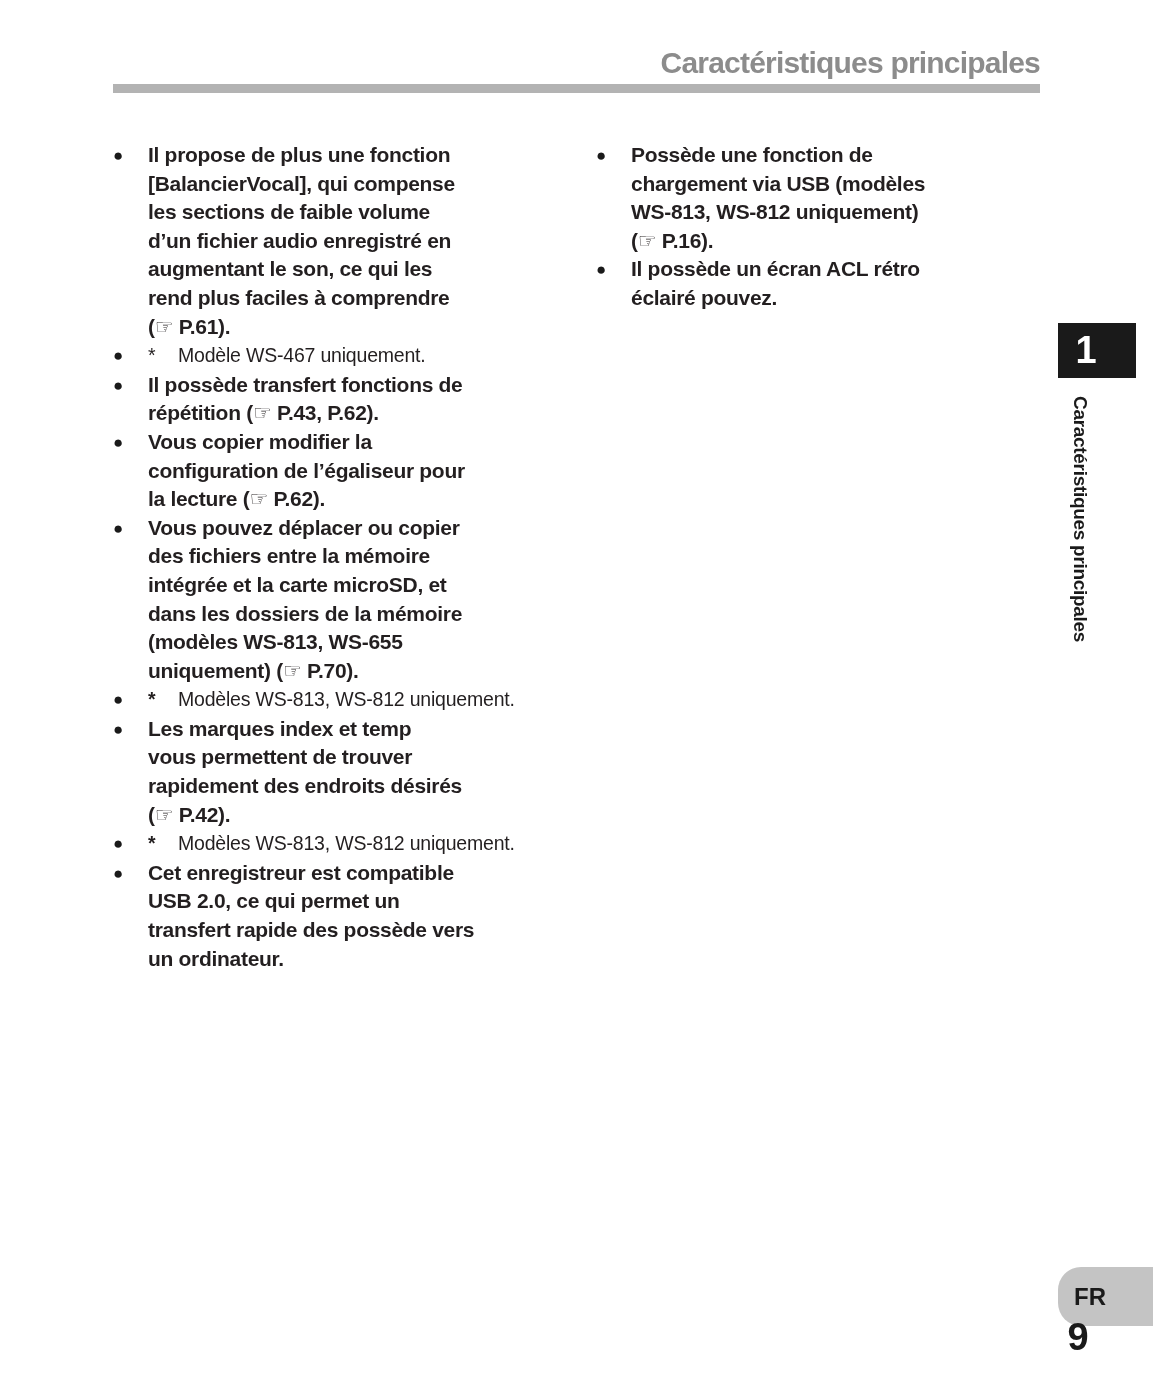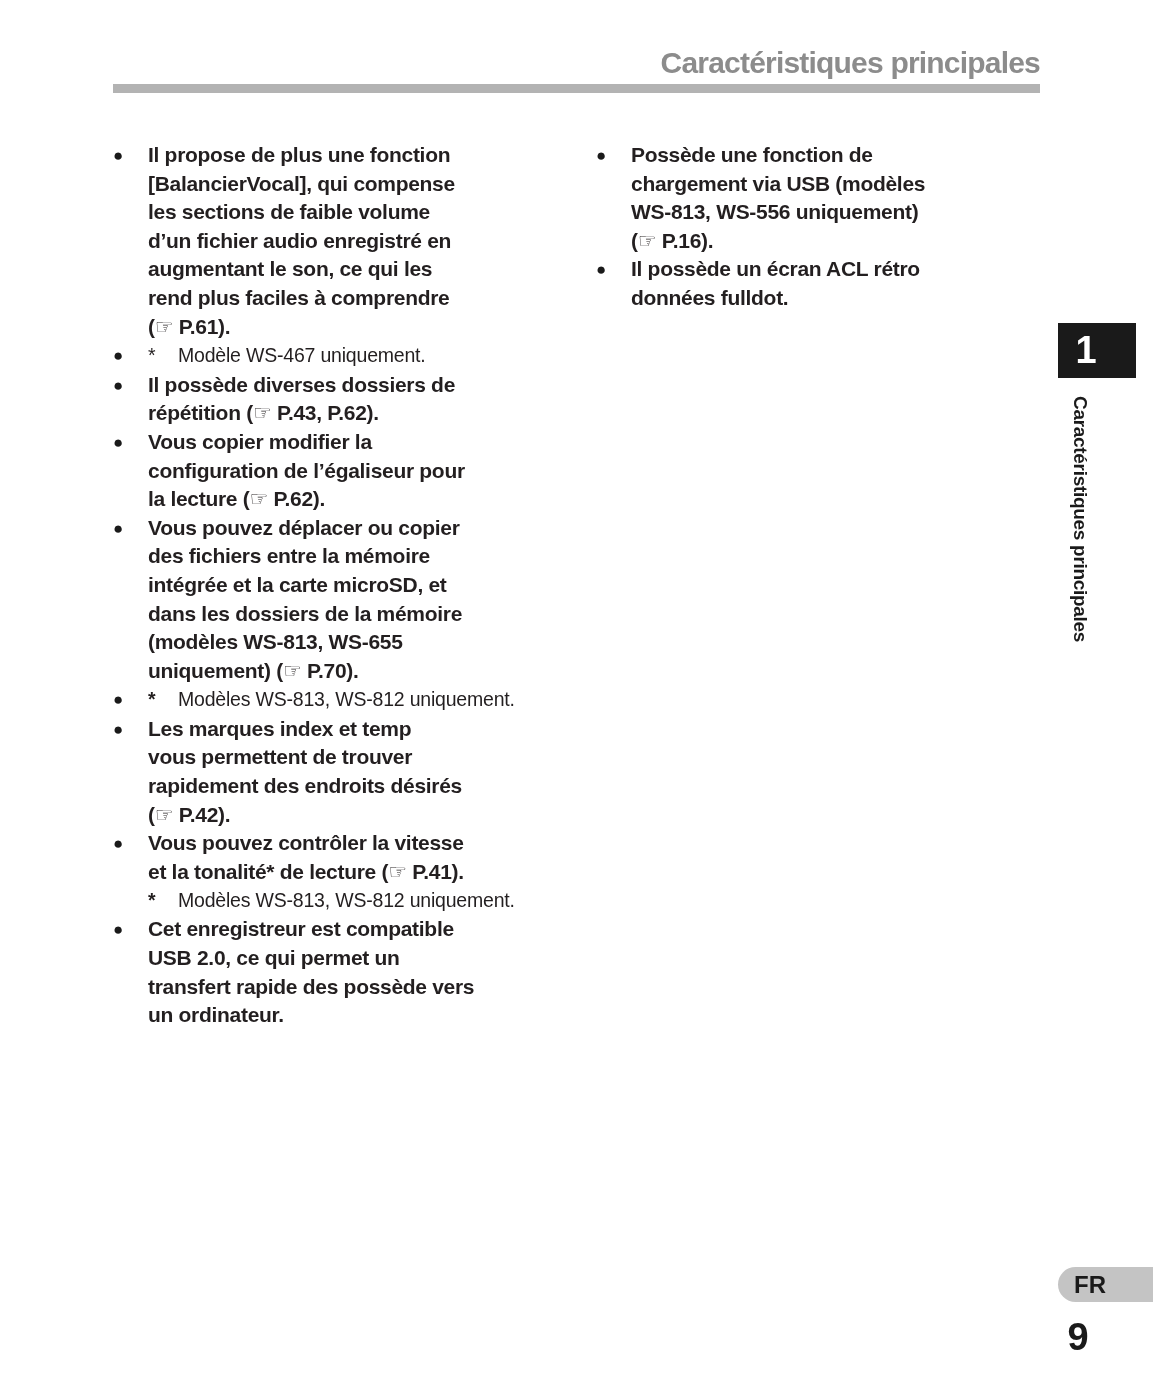--- a/index.html
+++ b/index.html
@@ -97,21 +97,21 @@
     color: #1a1a1a;
     white-space: nowrap;
   }
 
   
   .lang-pill {
     position: absolute;
     left: 1058px;
     top: 1267px;
     width: 95px;
-    height: 35px;
+    height: 59px;
     background: #c4c4c4;
     border-radius: 23px 0 0 23px;
     display: flex;
     align-items: center;
     padding-left: 16px;
     font-size: 24px;
     font-weight: 700;
     color: #1a1a1a;
   }
   .page-num {
@@ -154,21 +154,21 @@
         <p class="note">
           <span class="star">*</span>
           <span class="note-text">Modèle WS-467 uniquement.</span>
         </p>
       </div>
     </div>
 
     <div class="item">
       <span class="bullet">●</span>
       <div class="ibody">
-        <p class="itext">Il possède diverses dossiers de
+        <p class="itext">Il possède transfert fonctions de
 répétition (☞ P.43, P.62).</p>
       </div>
     </div>
 
     <div class="item">
       <span class="bullet">●</span>
       <div class="ibody">
         <p class="itext">Vous copier modifier la
 configuration de l’égaliseur pour
 la lecture (☞ P.62).</p>
@@ -203,22 +203,20 @@
         <p class="itext">Les marques index et temp
 vous permettent de trouver
 rapidement des endroits désirés
 (☞ P.42).</p>
       </div>
     </div>
 
     <div class="item">
       <span class="bullet">●</span>
       <div class="ibody">
-        <p class="itext">Vous pouvez contrôler la vitesse
-et la tonalité* de lecture (☞ P.41).</p>
         <p class="note">
           <span class="star star-bold">*</span>
           <span class="note-text">Modèles WS-813, WS-812 uniquement.</span>
         </p>
       </div>
     </div>
 
     <div class="item">
       <span class="bullet">●</span>
       <div class="ibody">
@@ -231,30 +229,30 @@
 
   </div>
 
   <div class="col col-right">
 
     <div class="item">
       <span class="bullet">●</span>
       <div class="ibody">
         <p class="itext">Possède une fonction de
 chargement via USB (modèles
-WS-813, WS-556 uniquement)
+WS-813, WS-812 uniquement)
 (☞ P.16).</p>
       </div>
     </div>
 
     <div class="item">
       <span class="bullet">●</span>
       <div class="ibody">
         <p class="itext">Il possède un écran ACL rétro
-données fulldot.</p>
+éclairé pouvez.</p>
       </div>
     </div>
 
   </div>
 
   <div class="chapter-tab">
     <span>1</span>
   </div>
   <div class="side-label">Caractéristiques principales</div>
 

